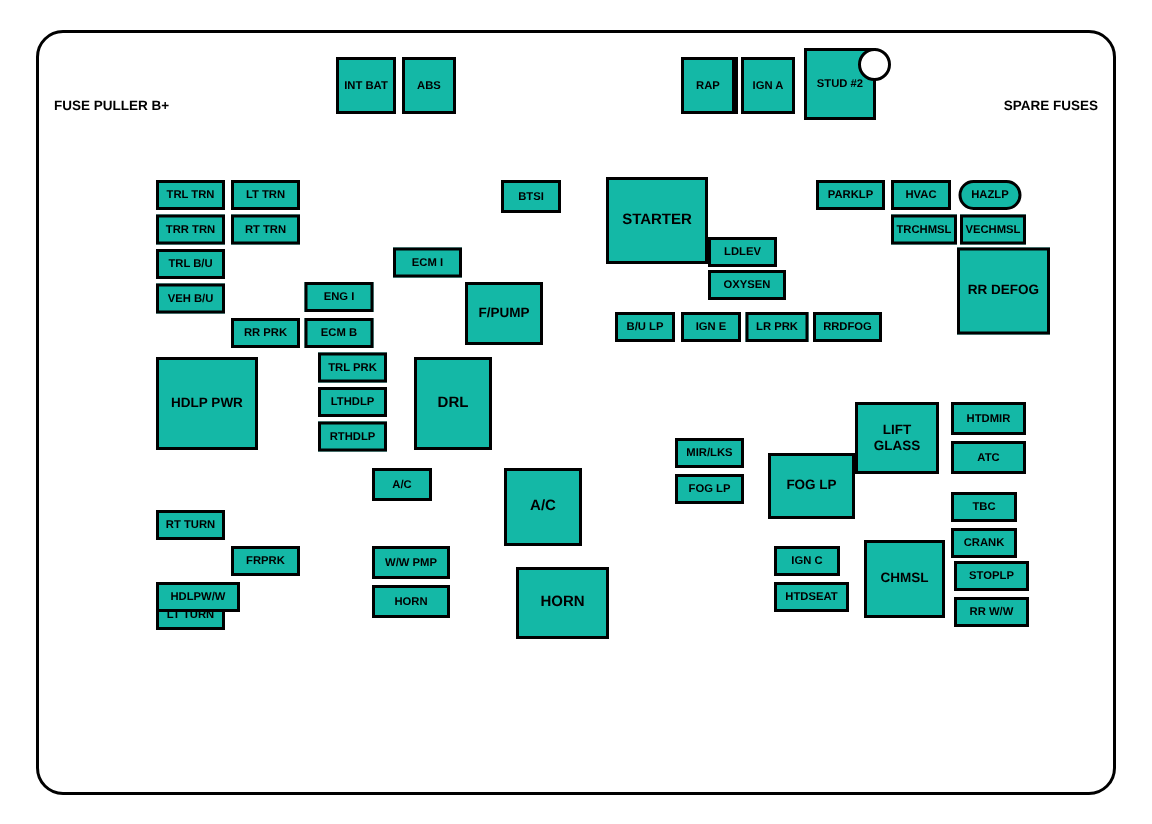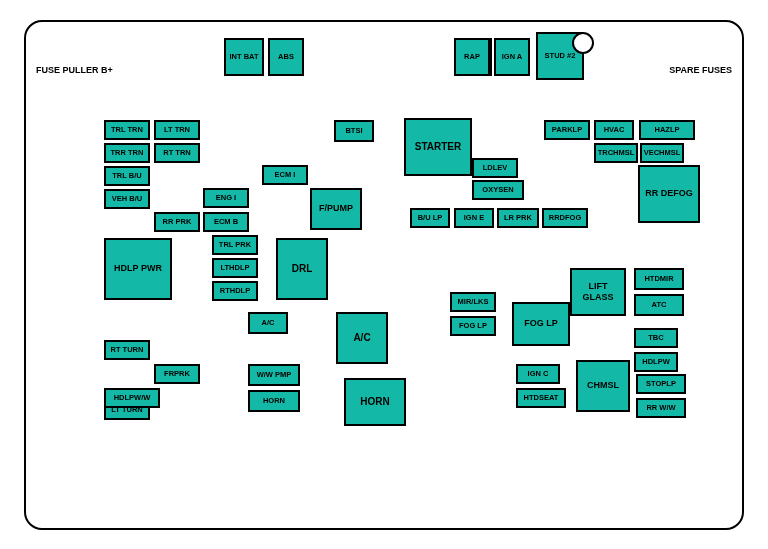--- a/index.html
+++ b/index.html
@@ -97,21 +97,21 @@
   <div class="fuse-item" style="left:90px; top:179px; width:46px; height:20px;">VEH B/U</div>
 
   <div class="fuse-item" style="left:320px; top:110px; width:40px; height:22px;">BTSI</div>
 
   <div class="fuse-item" style="left:390px; top:108px; width:68px; height:58px; font-size:10px;">STARTER</div>
 
   <div class="fuse-item" style="left:530px; top:110px; width:46px; height:20px;">PARKLP</div>
 
   <div class="fuse-item" style="left:580px; top:110px; width:40px; height:20px;">HVAC</div>
 
-  <div class="fuse-item" style="left:625px; top:110px; width:56px; height:20px;">HAZLP</div>
+  <div class="fuse-item" style="left:625px; top:110px; width:42px; height:20px;border-radius:10px;">HAZLP</div>
 
   <div class="fuse-item" style="left:580px; top:133px; width:44px; height:20px;">TRCHMSL</div>
 
   <div class="fuse-item" style="left:626px; top:133px; width:44px; height:20px;">VECHMSL</div>
 
   <div class="fuse-item" style="left:458px; top:148px; width:46px; height:20px;">LDLEV</div>
 
   <div class="fuse-item" style="left:140px; top:202px; width:46px; height:20px;">RR PRK</div>
 
   <div class="fuse-item" style="left:189px; top:202px; width:46px; height:20px;">ECM B</div>
@@ -157,21 +157,21 @@
 
   <div class="fuse-item" style="left:556px; top:258px; width:56px; height:48px; font-size:9px;">LIFT
 GLASS</div>
 
   <div class="fuse-item" style="left:620px; top:258px; width:50px; height:22px;">HTDMIR</div>
 
   <div class="fuse-item" style="left:620px; top:284px; width:50px; height:22px;">ATC</div>
 
   <div class="fuse-item" style="left:620px; top:318px; width:44px; height:20px;">TBC</div>
 
-  <div class="fuse-item" style="left:620px; top:342px; width:44px; height:20px;">HDLPW</div>
+  <div class="fuse-item" style="left:620px; top:342px; width:44px; height:20px;">CRANK</div>
 
   <div class="fuse-item" style="left:90px; top:330px; width:46px; height:20px;">RT TURN</div>
 
   <div class="fuse-item" style="left:90px; top:354px; width:46px; height:20px;margin-top:36px;">LT TURN</div>
 
   <div class="fuse-item" style="left:140px; top:354px; width:46px; height:20px;">FRPRK</div>
 
   <div class="fuse-item" style="left:90px; top:378px; width:56px; height:20px;">HDLPW/W</div>
 
   <div class="fuse-item" style="left:234px; top:354px; width:52px; height:22px;">W/W PMP</div>

